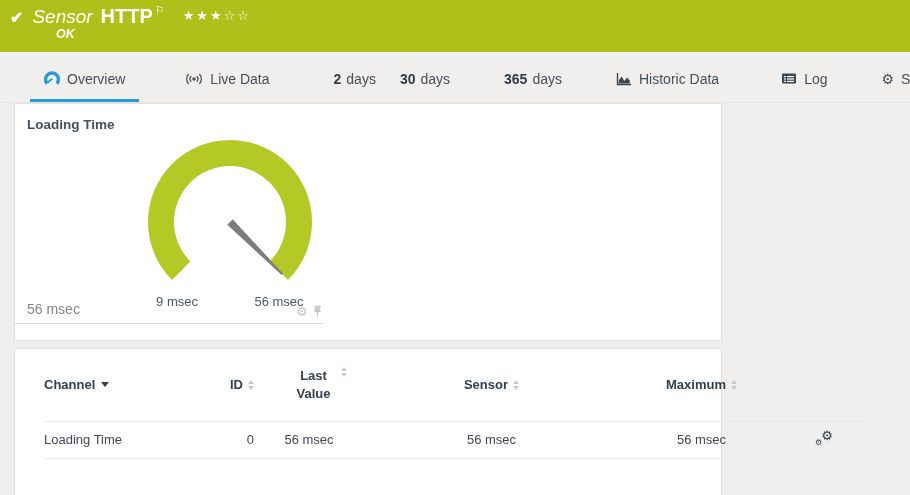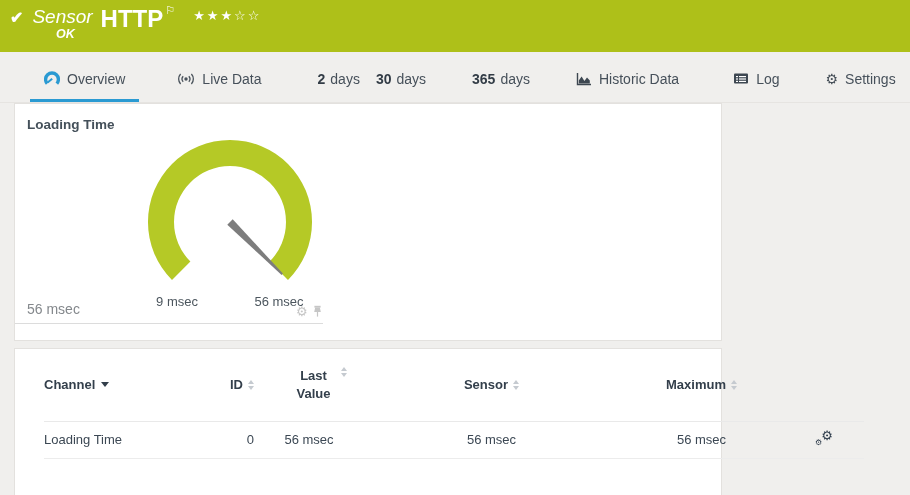--- a/index.html
+++ b/index.html
@@ -12,30 +12,31 @@
   }
 
   
   .topbar {
     position:absolute; left:0; top:0; width:910px; height:52px;
     background:#aec019; color:#fff;
   }
   .topbar-line1 { position:absolute; left:10px; top:5px; display:flex; align-items:flex-start; }
   .check-ic { font-size:16px; font-weight:bold; margin-top:3px; }
   .sensor-type { font-style:italic; font-size:19px; margin-left:9px; margin-top:1px; }
-  .sensor-name { font-size:24px; font-weight:bold; margin-left:8px;text-align:right; }
+  .sensor-name { font-size:20px; font-weight:bold; margin-left:8px;text-align:right; }
   .flag-ic { font-size:11px; margin-left:2px; margin-top:-1px; }
   .stars { font-size:13px; letter-spacing:2px; margin-left:18px; margin-top:3px; }
   .status-ok { position:absolute; left:56px; top:27px; font-size:12.5px; font-weight:bold;font-style:italic; }
 
   
   .tabbar {
     position:absolute; left:0; top:52px; width:910px; height:51px;
     display:flex; align-items:flex-end;
     border-bottom:1px solid #e6e4e1;
+    gap:8px;
   }
   .tab {
     display:inline-flex; align-items:center; gap:7px;
     height:44px; padding:0 8px; font-size:14px; color:#46505a;
     border-bottom:3px solid transparent; cursor:pointer; white-space:nowrap;
   }
   .tab.active { border-bottom-color:#2a9ad2; padding:0 14px; }
   .tab .num { font-weight:bold; color:#323c46; margin-right:-2px; }
   .tab-ic { display:inline-flex; align-items:center; }
   .t0{margin-left:30px}.t1{margin-left:30px}.t2{margin-left:40px}.t3{}

